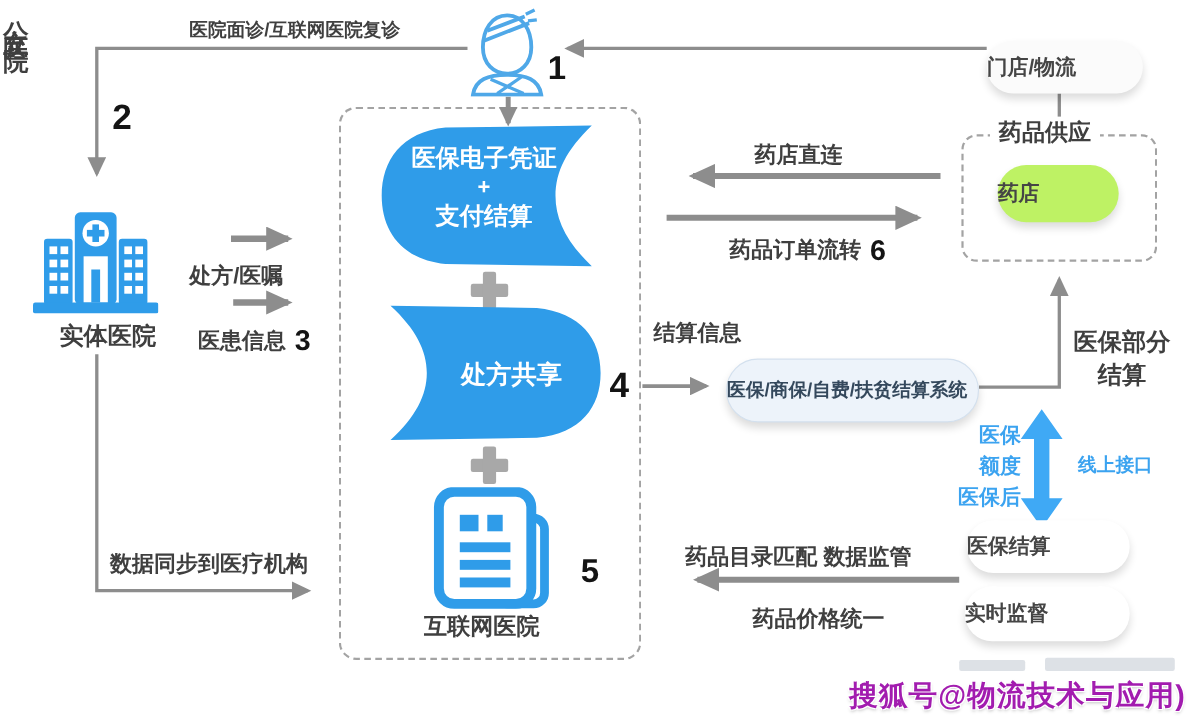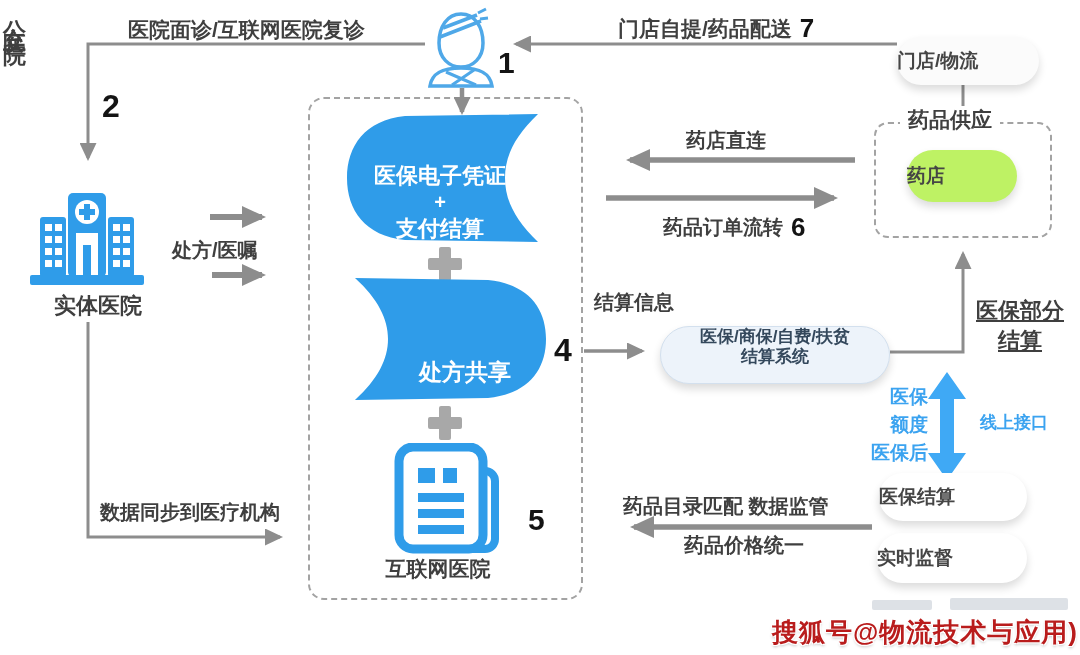--- a/index.html
+++ b/index.html
@@ -18,48 +18,48 @@
   .dashed-box { position:absolute; border:2px dashed #a3a3a3; background:transparent; z-index:0; }
   #center-box { left:308px; top:97px; width:275px; height:503px; border-radius:16px; }
   #supply-box { left:874px; top:122px; width:178px; height:116px; border-radius:14px; }
   #supply-title { left:900px; top:106px; background:#ffffff; padding:0 8px; font-size:21px; z-index:3; }
 
   
   #public-hospital { left:32px; top:82px; writing-mode:vertical-rl; letter-spacing:8px; font-size:23px; color:#3f3f3f; font-weight:600; z-index:3; }
 
   
   .ribbon { position:absolute; z-index:2; }
-  .ribbon-text { position:absolute; color:#ffffff; font-weight:700; text-align:center; line-height:1.25; z-index:3;margin-top:32px; }
+  .ribbon-text { position:absolute; color:#ffffff; font-weight:700; text-align:center; line-height:1.25; z-index:3; }
 
   
   .plus { position:absolute; width:34px; height:34px; z-index:2; }
   .plus::before { content:""; position:absolute; left:0; top:11px; width:34px; height:12px; background:#a8a8a8; border-radius:2px; }
   .plus::after  { content:""; position:absolute; left:11px; top:0; width:12px; height:34px; background:#a8a8a8; border-radius:2px; }
 
   
   .pill { position:absolute; display:flex; align-items:center; 
           border-radius:26px; background:#ffffff; color:#454545; font-weight:600; font-size:19px;
           box-shadow:0 5px 8px rgba(0,0,0,0.14); z-index:2; white-space:nowrap; }
   #store-pill  { left:897px; top:37px;  width:142px; height:48px; background:#fbfbfb; }
   #pharmacy-pill { left:907px; top:150px; width:110px; height:52px; background:#bef264; }
   #settle-pill { left:879px; top:473px; width:148px; height:48px; }
   #monitor-pill{ left:877px; top:533px; width:150px; height:50px; }
   #system-pill { left:660px; top:326px; width:230px; height:58px; border-radius:29px;
-                 background:#edf3fa; border:1px solid #d3e0ee; flex-direction:column; line-height:1.2;
+                 background:#edf3fa; border:1px solid #d3e0ee; flex-direction:row; line-height:1.2;
                  font-size:17px; color:#34485c; font-weight:700; }
 
   
   .blue-txt { position:absolute; color:#3ba3f0; font-weight:700; z-index:3; }
   #quota-txt { left:856px; top:383px; width:72px; text-align:right; font-size:19px; line-height:28px; }
   #online-txt { left:980px; top:411px; font-size:17px; }
-  #partial-txt { left:965px; top:296px; width:110px; text-align:center; color:#3f3f3f; font-weight:600; font-size:22px; line-height:1.35; z-index:3; position:absolute;text-decoration:underline; }
+  #partial-txt { left:965px; top:296px; width:110px; text-align:center; color:#3f3f3f; font-weight:600; font-size:22px; line-height:1.35; z-index:3; position:absolute; }
 
   
   #watermark { position:absolute; left:640px; top:615px; width:438px; text-align:right;
-               font-size:26px; font-weight:800; color:#b91c1c; z-index:5; letter-spacing:1px;
+               font-size:26px; font-weight:800; color:#a21caf; z-index:5; letter-spacing:1px;
                text-shadow:-1px -1px 0 #fff, 1px -1px 0 #fff, -1px 1px 0 #fff, 1px 1px 0 #fff, 0 2px 3px rgba(0,0,0,0.25); }
   .remnant { position:absolute; background:#8e9bab; opacity:0.30; border-radius:2px; z-index:0; }
 </style>
 </head>
 <body>
 
 <div id="canvas">
 
   <svg id="lines" width="1080" height="655">
     <defs>
@@ -104,21 +104,21 @@
 
   <svg class="abs" style="left:422px;top:6px;z-index:2" width="78" height="82" viewBox="0 0 78 82">
     <path d="M39,8 C53,8 61,21 61,37 C61,52 51,61 39,61 C27,61 17,52 17,37 C17,21 25,8 39,8 Z" fill="#fff" stroke="#4fa8e8" stroke-width="3.5"></path>
     <path d="M18,31 L59,15 M21,22 L55,9" fill="none" stroke="#4fa8e8" stroke-width="3.5"></path>
     <path d="M56,7 L64,3 M58,13 L66,12" fill="none" stroke="#4fa8e8" stroke-width="3"></path>
     <path d="M8,80 C10,66 22,62 39,62 C56,62 68,66 70,80 Z" fill="#fff" stroke="#4fa8e8" stroke-width="3.5"></path>
     <path d="M24,66 L54,79 M30,79 L52,64" fill="none" stroke="#4fa8e8" stroke-width="3"></path>
   </svg>
   <div class="abs num" style="left:498px;top:46px">1</div>
 
-  <div class="lbl" style="left:128px;top:16px;width:280px;text-align:left;font-size:21px">医院面诊/互联网医院复诊</div>
+  <div class="lbl" style="left:128px;top:16px;width:280px;text-align:center;font-size:17px">医院面诊/互联网医院复诊</div>
   <div class="abs num" style="left:102px;top:88px;font-size:32px">2</div>
   <div id="public-hospital">公立医院</div>
 
   <svg class="abs" style="left:30px;top:187px;z-index:2" width="114" height="98" viewBox="0 0 114 98">
     <rect x="10" y="30" width="26" height="60" rx="3" fill="#2f9ce9"></rect>
     <rect x="78" y="30" width="26" height="60" rx="3" fill="#2f9ce9"></rect>
     <g fill="#ffffff">
       <rect x="15" y="37" width="7" height="7"></rect>
         <rect x="25" y="37" width="7" height="7"></rect>
       <rect x="15" y="49" width="7" height="7"></rect>
@@ -140,20 +140,24 @@
     <circle cx="57" cy="25" r="12" fill="#ffffff"></circle>
     <rect x="54" y="17" width="6" height="16" fill="#2f9ce9"></rect>
     <rect x="49" y="22" width="16" height="6" fill="#2f9ce9"></rect>
     <rect x="46" y="46" width="22" height="42" fill="#ffffff"></rect>
     <rect x="53" y="58" width="8" height="30" fill="#2f9ce9"></rect>
     <rect x="0" y="88" width="114" height="10" rx="2" fill="#2f9ce9"></rect>
   </svg>
   <div class="lbl" style="left:34px;top:291px;width:108px;text-align:right;font-size:22px">实体医院</div>
 
   <div class="lbl" style="left:172px;top:237px">处方/医嘱</div>
+  <div class="lbl" style="left:180px;top:294px;display:flex;align-items:center">
+    <span>医患信息</span>
+    <span class="num-inline">3</span>
+  </div>
   <div class="lbl" style="left:100px;top:499px">数据同步到医疗机构</div>
 
   <svg class="ribbon" style="left:345px;top:113px" width="196" height="130" viewBox="0 0 196 130">
     <path d="M60,3 L193,1 C170,23 160,43 160,65 C160,87 170,107 193,129 L60,127 C20,123 2,97 2,65 C2,33 20,7 60,3 Z" fill="#2f9ce9"></path>
   </svg>
   <div class="ribbon-text" style="left:355px;top:130px;width:170px;font-size:22px">
     <div>医保电子凭证</div>
     <div style="font-size:20px">+</div>
     <div>支付结算</div>
   </div>
@@ -175,24 +179,20 @@
       <rect x="25" y="25" width="17" height="15"></rect>
       <rect x="50" y="25" width="14" height="15"></rect>
       <rect x="25" y="50" width="46" height="9"></rect>
       <rect x="25" y="66" width="46" height="9"></rect>
       <rect x="25" y="82" width="46" height="9"></rect>
     </g>
   </svg>
   <div class="lbl" style="left:376px;top:555px;width:124px;text-align:center;font-size:21px">互联网医院</div>
   <div class="abs num" style="left:528px;top:503px">5</div>
 
-  <div class="lbl" style="left:618px;top:13px;display:flex;align-items:center;font-size:21px">
-    <span>门店自提/药品配送</span>
-    <span class="num-inline">7</span>
-  </div>
   <div id="store-pill" class="pill">
     <span>门店/物流</span>
   </div>
   <div id="pharmacy-pill" class="pill">
     <span>药店</span>
   </div>
   <div class="lbl" style="left:686px;top:127px">药店直连</div>
   <div class="lbl" style="left:663px;top:212px;display:flex;align-items:center">
     <span>药品订单流转</span>
     <span class="num-inline">6</span>
@@ -214,19 +214,19 @@
   </div>
   <div id="online-txt" class="blue-txt">线上接口</div>
   <div id="monitor-pill" class="pill">
     <span>实时监督</span>
   </div>
   <div id="settle-pill" class="pill">
     <span>医保结算</span>
   </div>
 
   <div class="lbl" style="left:623px;top:493px">药品目录匹配  数据监管</div>
-  <div class="lbl" style="left:684px;top:532px">药品价格统一</div>
+  <div class="lbl" style="left:684px;top:549px">药品价格统一</div>
 
   <div class="remnant" style="left:872px;top:600px;width:60px;height:10px"></div>
   <div class="remnant" style="left:950px;top:598px;width:118px;height:12px"></div>
   <div id="watermark">搜狐号@物流技术与应用)</div>
 
 </div>
 
 </body></html>

